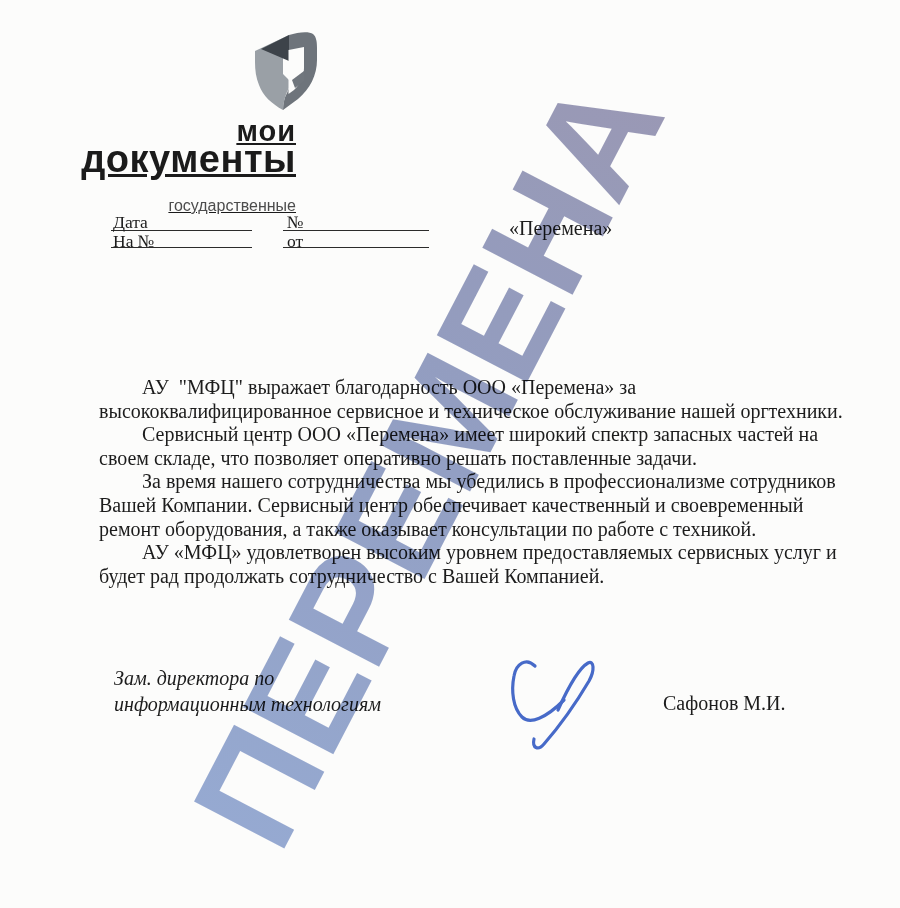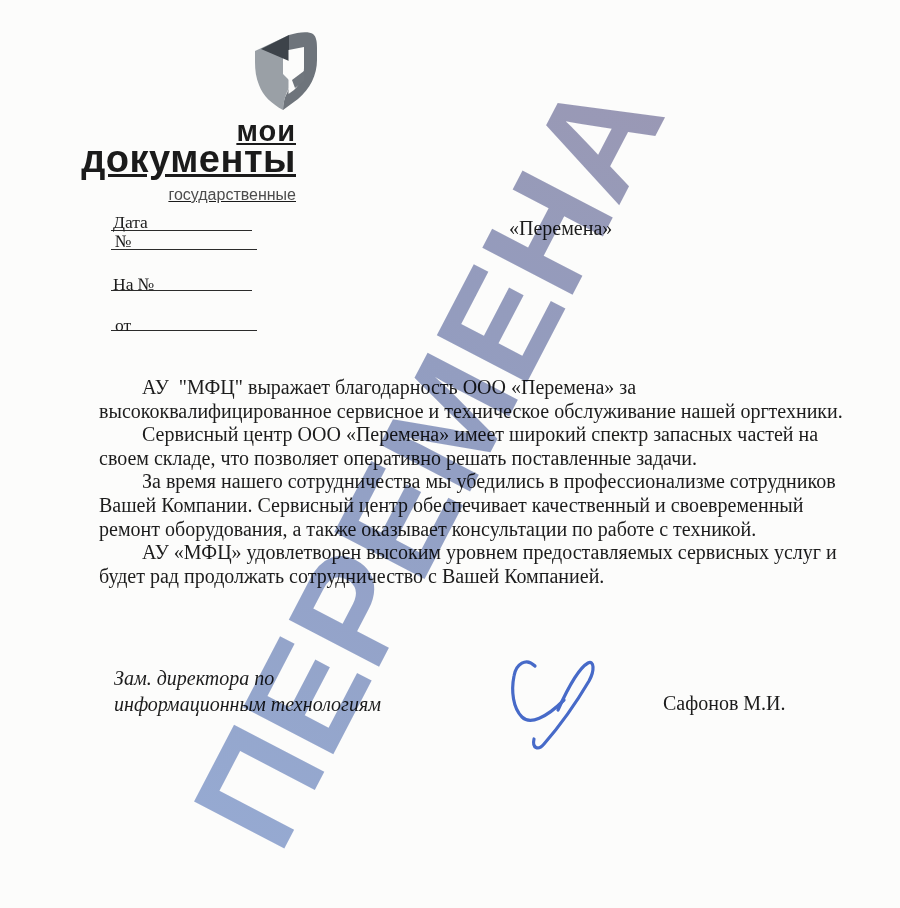--- a/index.html
+++ b/index.html
@@ -23,30 +23,30 @@
     pointer-events:none;z-index:5;
   }
   
   .logo{position:absolute;left:252px;top:30px;}
   .wordmark{
     position:absolute;left:0;top:118px;width:296px;text-align:right;
     font-family:"Liberation Sans",sans-serif;color:#1b1b1b;text-decoration:underline;
   }
   .brand-small{font-size:29px;font-weight:bold;line-height:26px;letter-spacing:1px;}
   .brand-large{font-size:38px;font-weight:bold;line-height:31px;letter-spacing:.5px;text-align:right;}
-  .brand-sub{font-size:16px;line-height:15px;color:#4c4c4c;margin-top:12px;}
+  .brand-sub{font-size:16px;line-height:15px;color:#4c4c4c;margin-top:23px;}
   
   .refs{position:absolute;left:111px;top:212px;font-size:17.5px;}
-  .ref-row{display:flex;flex-direction:column;}
+  .ref-row{display:flex;}
   .ref-cell{border-bottom:1.6px solid #2b2b2b;box-sizing:border-box;padding-left:2px;}
   .ref-c1{width:141px;}
   .ref-gap{width:31px;}
   .ref-c2{width:146px;padding-left:4px;}
   .ref-row1 .ref-cell{height:19px;}
-  .ref-row2 .ref-cell{height:16.5px;margin-top:24px;}
+  .ref-row2 .ref-cell{height:16.5px;}
   
   .addressee{position:absolute;left:509px;top:216px;font-size:20px;line-height:25px;width:340px;}
   
   .letter-body{position:absolute;left:99px;top:376px;width:762px;
     font-size:20px;line-height:23.6px;}
   .letter-body p{margin:0;text-indent:43px;white-space:pre-wrap;}
   
   .position{position:absolute;left:114px;top:665px;font-size:20px;line-height:26px;font-style:italic;}
   .signer{position:absolute;left:663px;top:692px;font-size:20px;}
   .autograph{position:absolute;left:488px;top:648px;z-index:3;}

